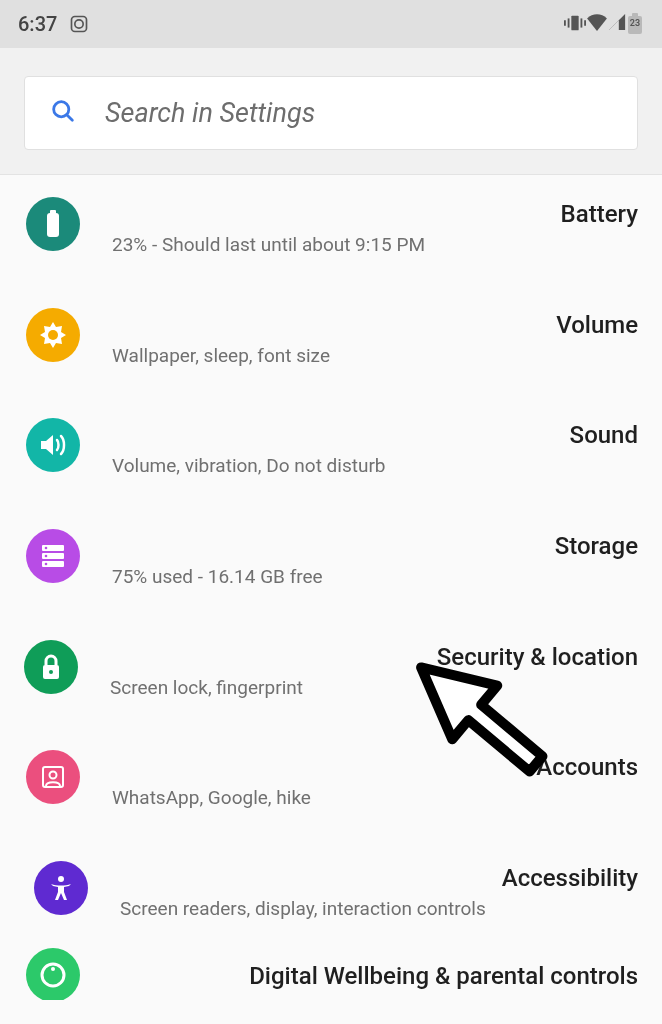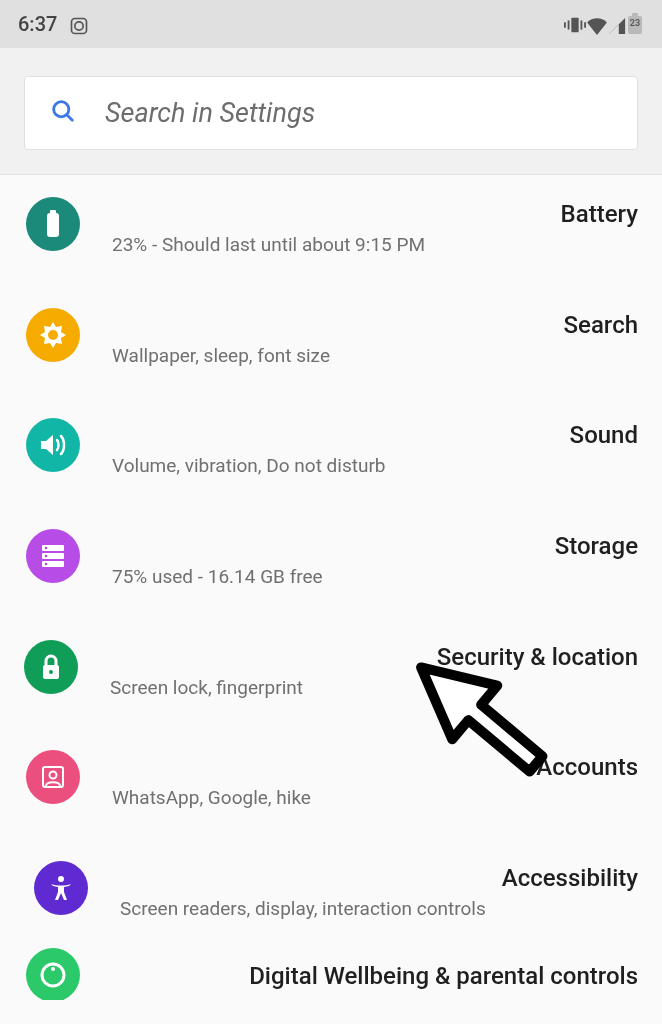--- a/index.html
+++ b/index.html
@@ -1,19 +1,19 @@
 <!DOCTYPE html>
 <html><head>
 <meta charset="utf-8">
 <style>
   * { box-sizing: border-box; margin: 0; padding: 0; }
   html, body { width: 662px; height: 1024px; font-family: Roboto, "Segoe UI", Arial, sans-serif; background: #fafafa; color: #202124; overflow: hidden; }
   .status-bar { height: 48px; background: #e0e0e0; display: flex; align-items: center; justify-content: space-between; padding: 0 18px; font-size: 20px; font-weight: 500; color: #444; }
-  .status-left { display: flex; align-items: flex-end; gap: 12px; }
-  .status-right { display: flex; align-items: flex-end; }
+  .status-left { display: flex; align-items: center; gap: 12px; }
+  .status-right { display: flex; align-items: flex-start; }
   .status-ico { display: inline-flex; }
   .search-wrap { background: #f1f1f1; padding: 28px 24px 24px; border-bottom: 1px solid #e3e3e3; }
   .search-box { background: #fff; border: 1px solid #e0e0e0; border-radius: 4px; height: 74px; display: flex; align-items: center; padding: 0 24px; gap: 28px; font-style: italic; }
   .search-ph { font-size: 27px; color: #6d6d6d; }
   .list { background: #fafafa; }
   .row { display: flex; align-items: flex-start; padding: 22px 24px 22px 26px; gap: 32px; cursor: pointer; }
   .icon-circle { width: 54px; height: 54px; border-radius: 50%; flex: 0 0 54px; display: flex; align-items: center; justify-content: center; color: #fff; }
   .texts { flex: 1 1 auto; padding-top: 2px; }
   .title { font-size: 24px; font-weight: 500; color: #1f1f1f; line-height: 1.25; text-align: right; }
   .sub { font-size: 19px; color: #707070; margin-top: 4px; line-height: 1.3; }
@@ -103,21 +103,21 @@
     </div>
 
     <div class="row" style="padding-top:28px;">
       <div class="icon-circle c-display">
         <svg width="30" height="30" viewBox="0 0 30 30" fill="#fff">
             <path d="M15 2 L18 7 L24 6 L23 12 L28 15 L23 18 L24 24 L18 23 L15 28 L12 23 L6 24 L7 18 L2 15 L7 12 L6 6 L12 7 Z"></path>
             <circle cx="15" cy="15" r="5" fill="#f5ab00"></circle>
           </svg>
       </div>
       <div class="texts">
-        <div class="title">Search</div>
+        <div class="title">Volume</div>
         <div class="sub">Wallpaper, sleep, font size</div>
       </div>
     </div>
 
     <div class="row" style="padding-top:28px;">
       <div class="icon-circle c-sound">
         <svg width="30" height="28" viewBox="0 0 30 28" fill="#fff">
             <path d="M3 10 H8 L15 4 V24 L8 18 H3 Z"></path>
             <path d="M19 9 C21 11 21 17 19 19" stroke="#fff" stroke-width="2.5" fill="none" stroke-linecap="round"></path>
             <path d="M23 5 C27 9 27 19 23 23" stroke="#fff" stroke-width="2.5" fill="none" stroke-linecap="round"></path>

